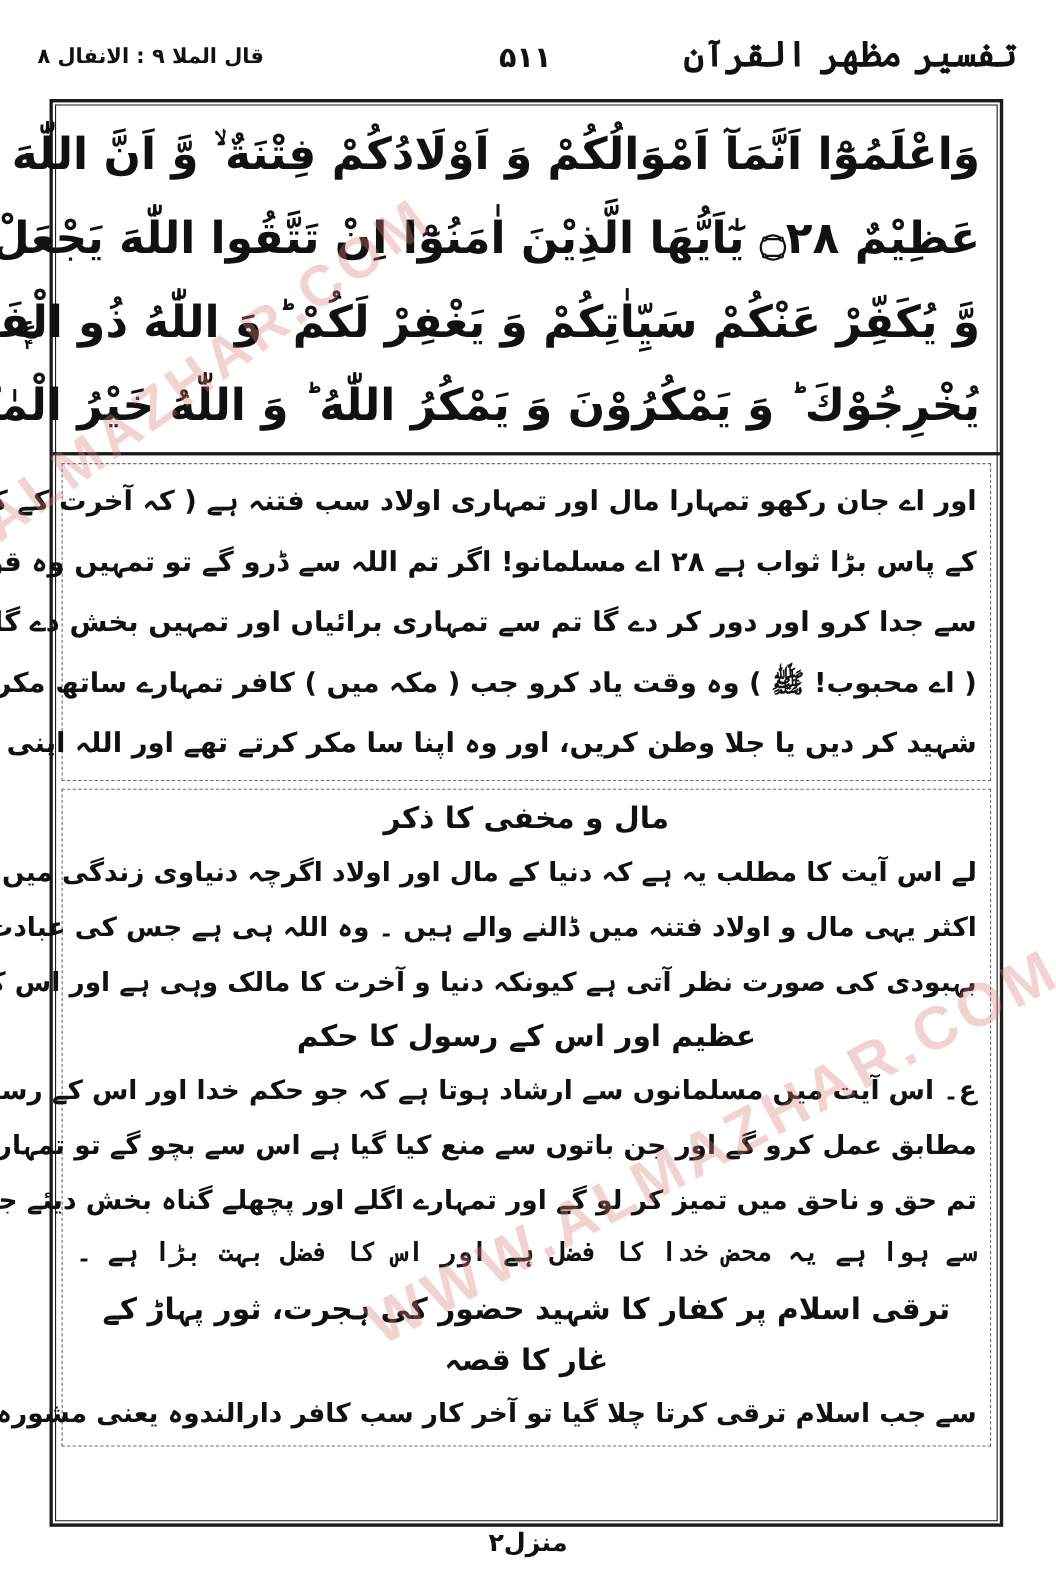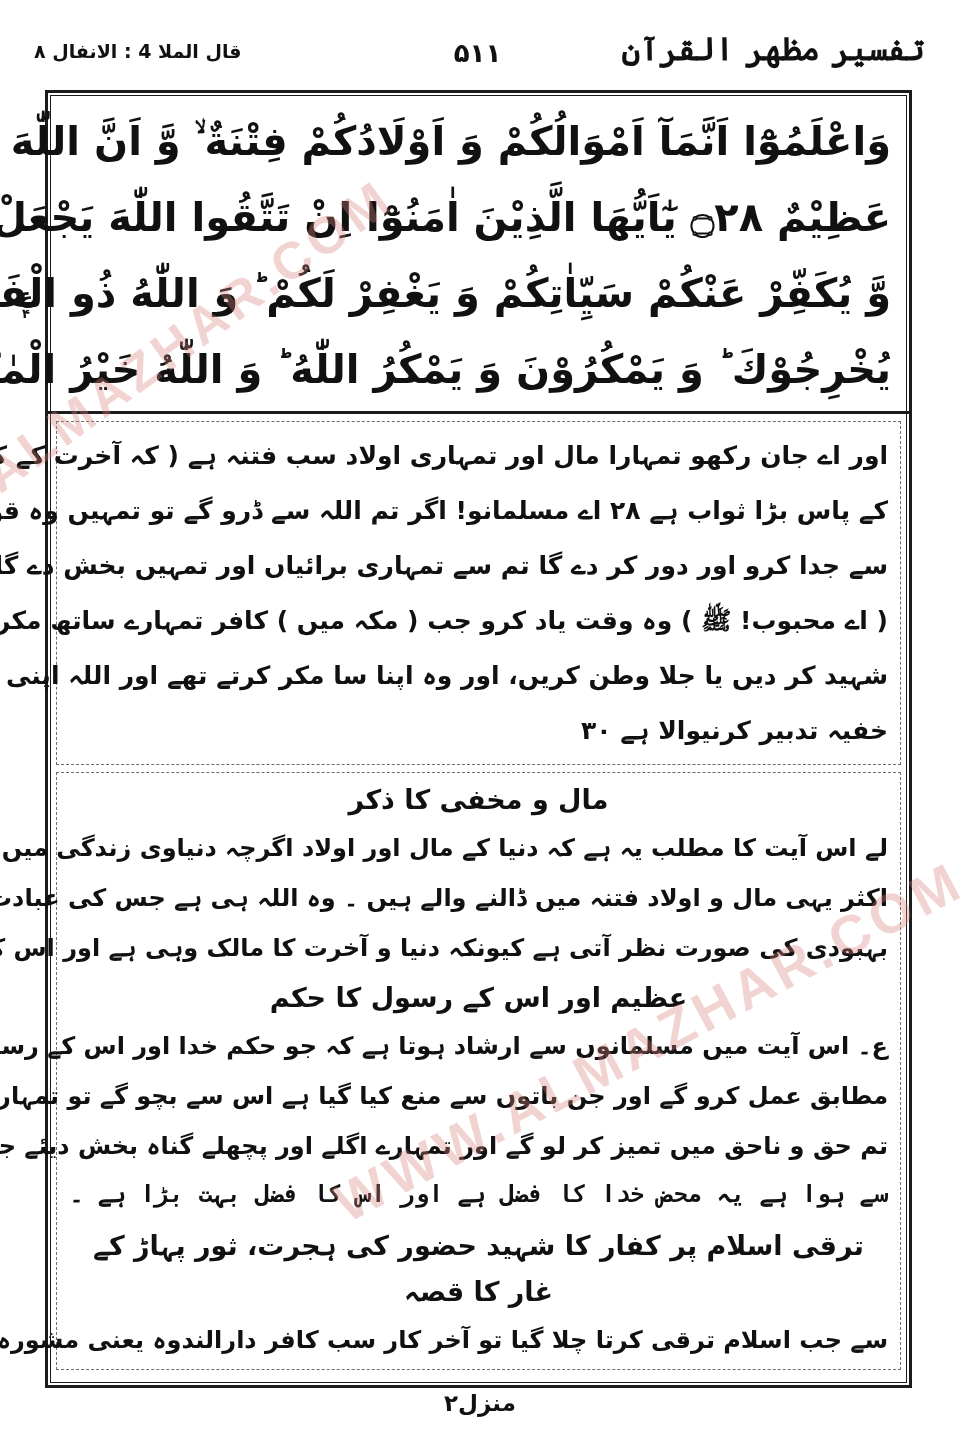--- a/index.html
+++ b/index.html
@@ -75,41 +75,40 @@
     font-weight: bold; letter-spacing: 5px; opacity: 0.34;
     white-space: nowrap; transform-origin: left center;
   }
   .wm1 { left: -155px; top: 555px; font-size: 52px; transform: rotate(-36deg); }
   .wm2 { left: 338px; top: 1175px; font-size: 55px; transform: rotate(-28deg); }
 </style>
 </head>
 <body>
 
 <div class="header">
-  <span class="hdr-left">قال الملا 4 : الانفال ۸</span>
+  <span class="hdr-left">قال الملا ۹ : الانفال ۸</span>
   <span class="hdr-center">۵۱۱</span>
   <span class="hdr-right">تفسير مظهر القرآن</span>
 </div>
 
 <div class="frame">
 
   <div class="quran">
     <div class="quran-line">وَاعْلَمُوْٓا اَنَّمَآ اَمْوَالُكُمْ وَ اَوْلَادُكُمْ فِتْنَةٌ ۙ وَّ اَنَّ اللّٰهَ عِنْدَهٗٓ اَجْرٌ</div>
     <div class="quran-line">عَظِيْمٌ ۝۲۸ يٰٓاَيُّهَا الَّذِيْنَ اٰمَنُوْٓا اِنْ تَتَّقُوا اللّٰهَ يَجْعَلْ لَّكُمْ فُرْقَانًا</div>
     <div class="quran-line">وَّ يُكَفِّرْ عَنْكُمْ سَيِّاٰتِكُمْ وَ يَغْفِرْ لَكُمْ ؕ وَ اللّٰهُ ذُو الْفَضْلِ الْعَظِيْمِ ۝۲۹</div>
     <div class="quran-line">يُخْرِجُوْكَ ؕ وَ يَمْكُرُوْنَ وَ يَمْكُرُ اللّٰهُ ؕ وَ اللّٰهُ خَيْرُ الْمٰكِرِيْنَ ۝۳۰</div>
   </div>
 
   <div class="panel">
     <div class="trans-line">اور اے جان رکھو تمہارا مال اور تمہاری اولاد سب فتنہ ہے ( کہ آخرت کے کاموں میں سدِ راہ ہوتا ہے ) اور یہ کہ اللہ</div>
     <div class="trans-line">کے پاس بڑا ثواب ہے ۲۸ اے مسلمانو! اگر تم اللہ سے ڈرو گے تو تمہیں وہ قوت دے گا جس سے حق کو باطل</div>
     <div class="trans-line">سے جدا کرو اور دور کر دے گا تم سے تمہاری برائیاں اور تمہیں بخش دے گا، اور خدا بڑا فضل والا ہے ۲۹ اور سے</div>
     <div class="trans-line">( اے محبوب! ﷺ ) وہ وقت یاد کرو جب ( مکہ میں ) کافر تمہارے ساتھ مکر کرتے تھے تا کہ تمہیں بند کریں یا</div>
     <div class="trans-line">شہید کر دیں یا جلا وطن کریں، اور وہ اپنا سا مکر کرتے تھے اور اللہ اپنی مخفی تدبیریں کرتا تھا اور اللہ سب سے بہتر</div>
-    <div class="trans-line short">خفیہ تدبیر کرنیوالا ہے ۳۰</div>
   </div>
 
   <div class="panel commentary">
     <div class="sec-heading">مال و مخفی کا ذکر</div>
     <div class="body-line">لے اس آیت کا مطلب یہ ہے کہ دنیا کے مال اور اولاد اگرچہ دنیاوی زندگی میں تمہارے لئے زینت ہیں مگر ساتھ ہی اس کے</div>
     <div class="body-line">اکثر یہی مال و اولاد فتنہ میں ڈالنے والے ہیں ۔ وہ اللہ ہی ہے جس کی عبادت اور فرمانبرداری میں مشغول رہنے سے ہمیشہ</div>
     <div class="body-line">بہبودی کی صورت نظر آتی ہے کیونکہ دنیا و آخرت کا مالک وہی ہے اور اس کے اختیار میں طرح طرح کے اجر عظیم ہیں ۔</div>
 
     <div class="sec-heading">عظیم اور اس کے رسول کا حکم</div>
     <div class="body-line">ع۔ اس آیت میں مسلمانوں سے ارشاد ہوتا ہے کہ جو حکم خدا اور اس کے رسول کا پہنچ گیا ہے اس کو بسر و چشم مان کر اس کے</div>

